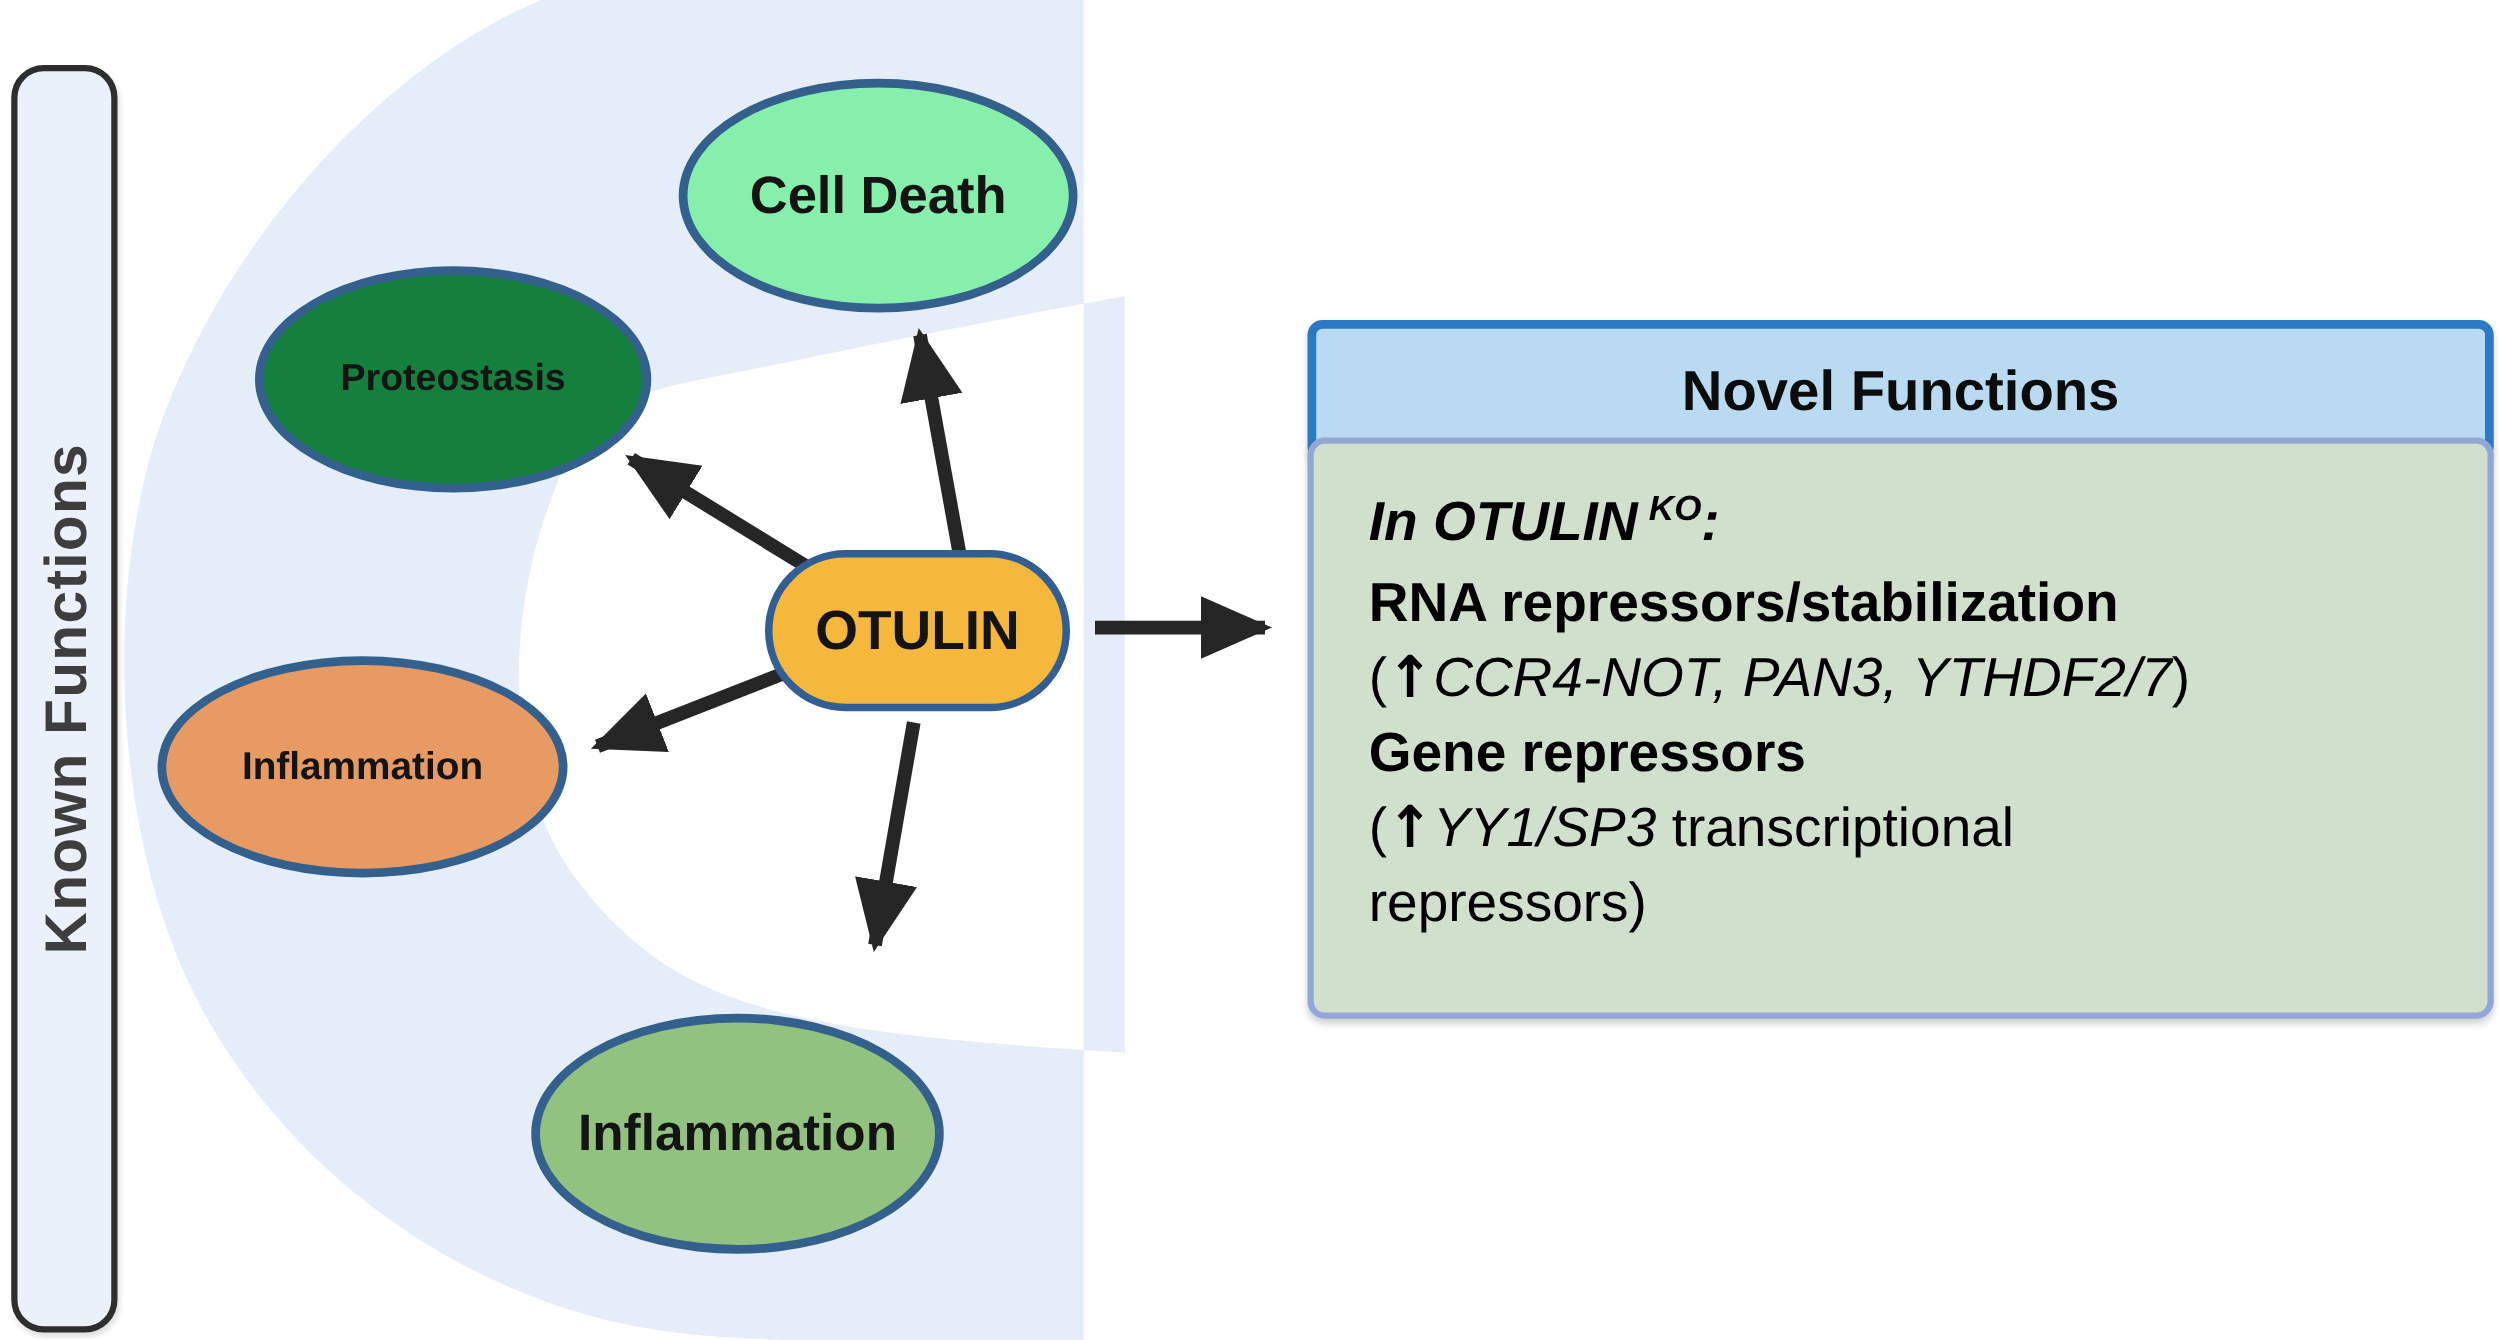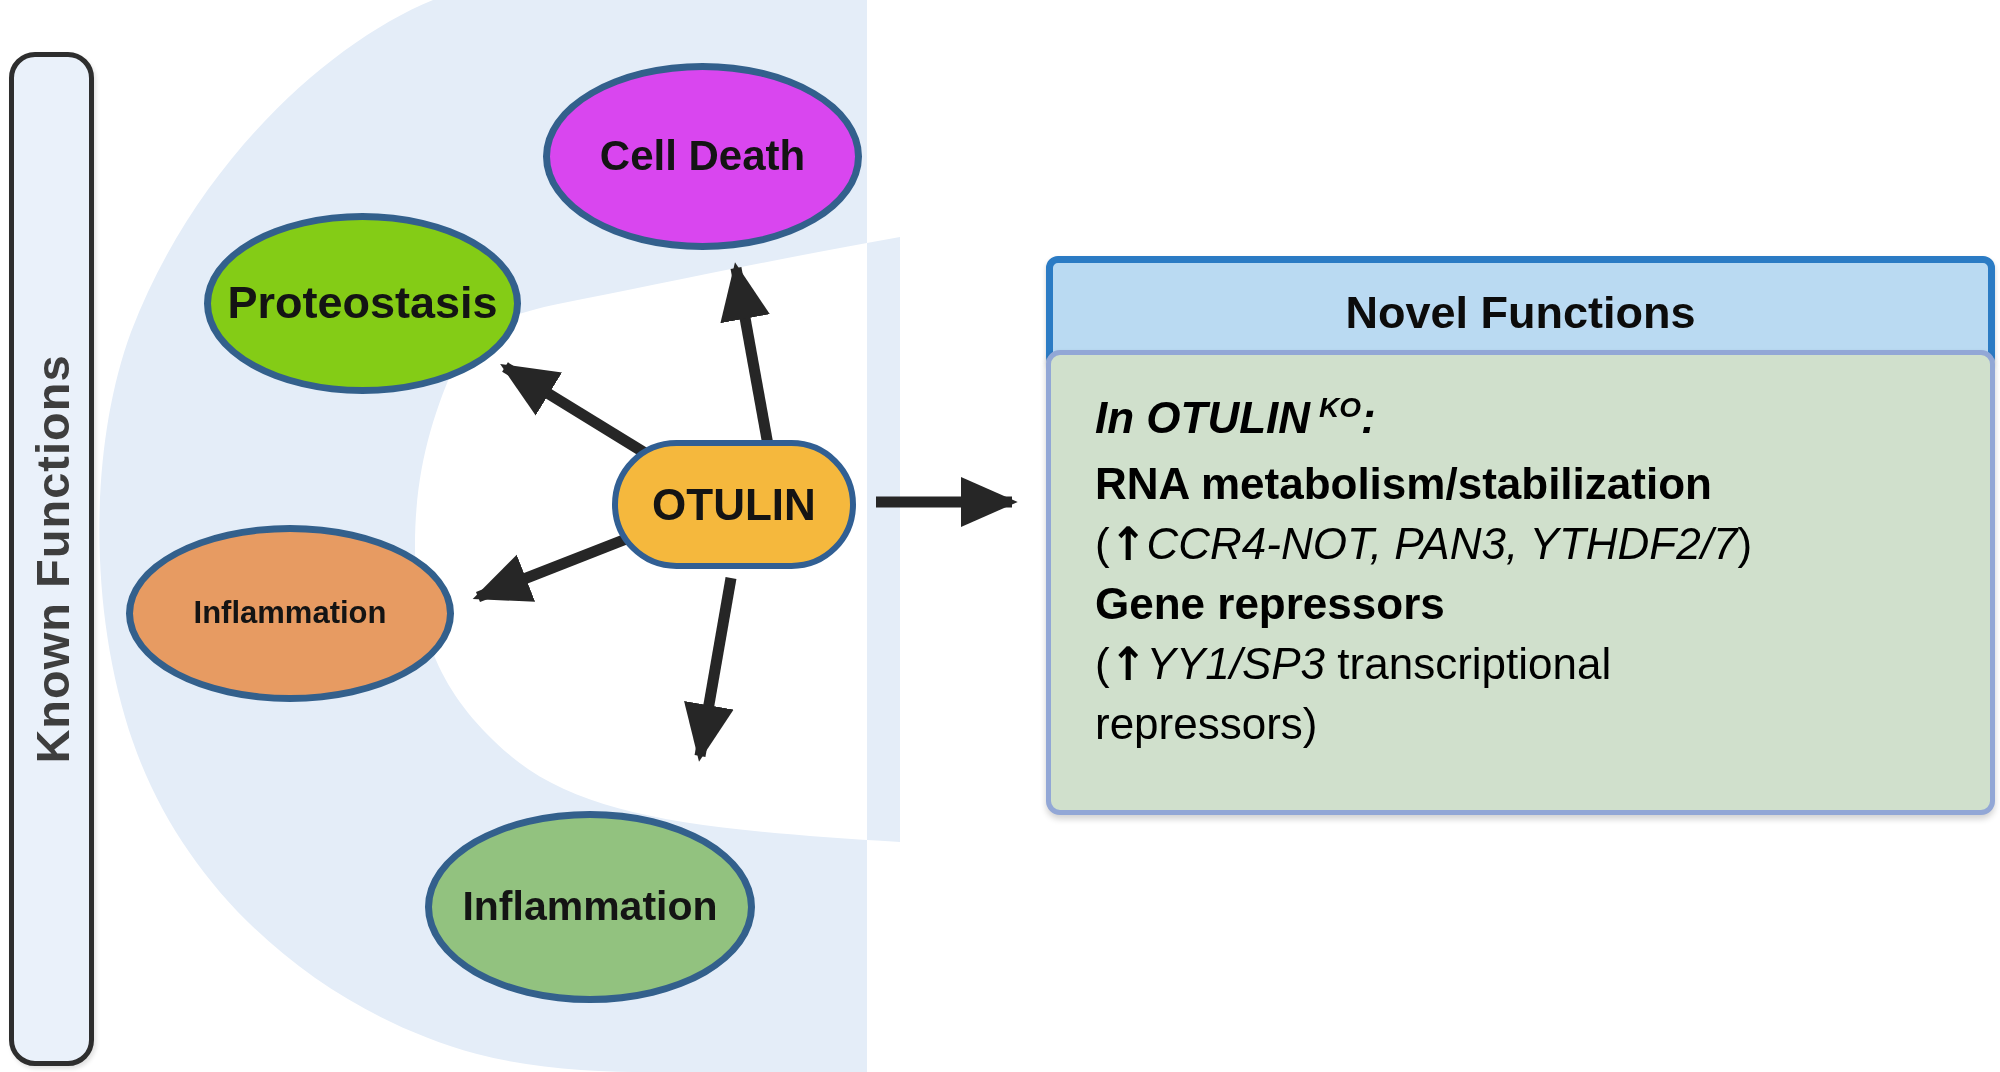--- a/index.html
+++ b/index.html
@@ -12,22 +12,22 @@
           background:#eaf1fa;border:5px solid #2e2e2e;border-radius:26px;box-sizing:border-box;
           box-shadow:2px 3px 4px rgba(0,0,0,0.12);}
   .kf-bar span{position:absolute;left:50%;top:50%;transform:translate(-50%,-50%) rotate(-90deg);
           white-space:nowrap;font-size:47px;font-weight:bold;color:#3e3e3e;letter-spacing:1px;}
 
   
   .ellipse{position:absolute;z-index:2;border-radius:50%;box-sizing:border-box;
            display:flex;align-items:center;justify-content:center;
            border:7px solid #33608c;font-weight:bold;color:#141414;}
   .ellipse span{transform:translateY(-1px);}
-  .e-celldeath   {left:543px;top:63px; width:319px;height:187px;background:#d946ef;font-size:42px;}
-  .e-proteostasis{left:204px;top:213px;width:317px;height:181px;background:#84cc16;font-size:45px;}
+  .e-celldeath   {left:543px;top:63px; width:319px;height:187px;background:#86efac;font-size:42px;}
+  .e-proteostasis{left:204px;top:213px;width:317px;height:181px;background:#15803d;font-size:30px;}
   .e-inflammation{left:126px;top:525px;width:328px;height:177px;background:#e79b62;font-size:31px;}
   .e-development {left:425px;top:811px;width:330px;height:192px;background:#92c27f;font-size:41px;}
 
   
   .pill{position:absolute;left:612px;top:440px;width:244px;height:129px;z-index:3;
         background:#f5b83d;border:6px solid #315f93;border-radius:65px;box-sizing:border-box;
         display:flex;align-items:center;justify-content:center;
         font-size:44px;font-weight:bold;color:#141414;}
 
   
@@ -102,21 +102,21 @@
   <div class="pill">
     <span>OTULIN</span>
   </div>
 
   <div class="panel-header">
     <span>Novel Functions</span>
   </div>
   <div class="panel-body">
     <div>
         <div class="rich-line"><span class="seg-bi">In OTULIN</span><span class="seg-sup">KO</span><span class="seg-bi">:</span></div>
-        <div class="rich-line"><span class="seg-b">RNA metabolism/stabilization</span></div>
+        <div class="rich-line"><span class="seg-b">RNA repressors/stabilization</span></div>
         <div class="rich-line"><span class="seg-r">(</span><span class="seg-up">↑</span><span class="seg-i">CCR4-NOT, PAN3, YTHDF2/7</span><span class="seg-r">)</span></div>
         <div class="rich-line"><span class="seg-b">Gene repressors</span></div>
         <div class="rich-line"><span class="seg-r">(</span><span class="seg-up">↑</span><span class="seg-i">YY1/SP3</span><span class="seg-r"> transcriptional</span></div>
         <div class="rich-line"><span class="seg-r">repressors)</span></div>
       </div>
   </div>
 
 </div>
 
 </body></html>

